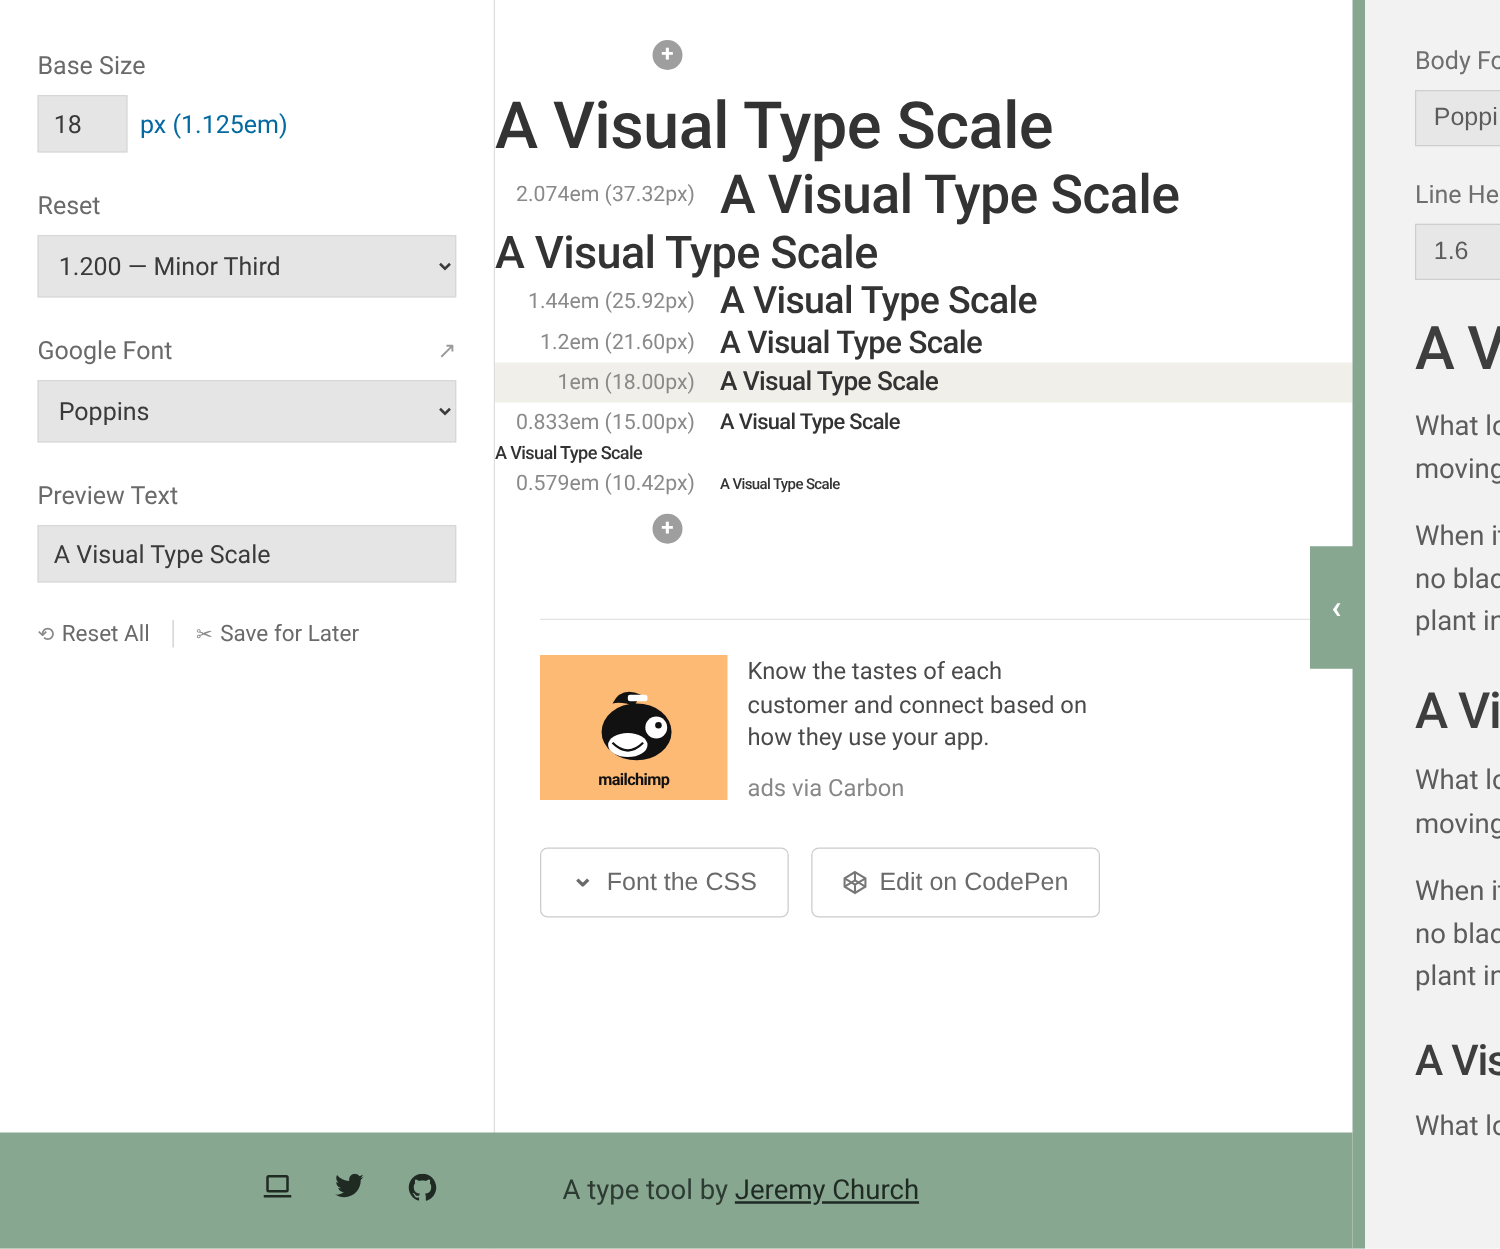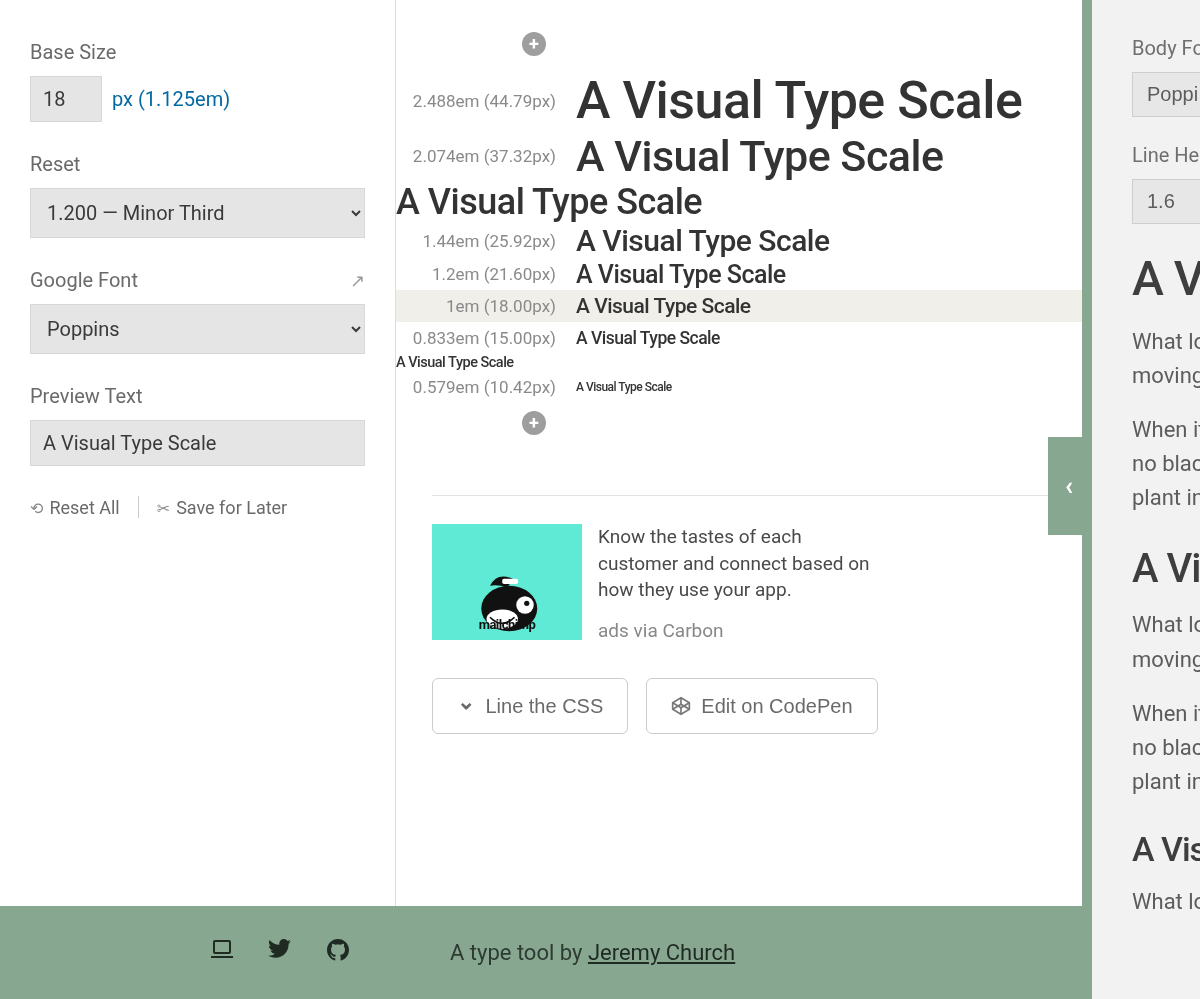--- a/index.html
+++ b/index.html
@@ -157,25 +157,25 @@
   }
   .ad-block {
     display:flex;
     gap:16px;
     padding:0 36px;
     align-items:flex-start;
     margin-bottom:34px;
   }
   .ad-img {
     width:150px;height:116px;
-    background:#5eead4;
+    background:#fdba74;
     flex-shrink:0;
     position:relative;
     display:flex;
-    align-items:flex-end;
+    align-items:center;
     justify-content:center;
   }
   .ad-img svg { width:95px; height:70px; }
   .ad-brand {
     position:absolute;
     bottom:8px;
     left:0; right:0;
     text-align:center;
     font-size:13px;
     font-weight:700;
@@ -325,21 +325,20 @@
     </div>
   </aside>
 
   <main class="main">
     <div class="scale-area">
       <div class="add-btn">
         <span class="plus-circle">+</span>
       </div>
       <div id="scale-rows">
           <div class="scale-row">
-            <div class="scale-meta">2.488em (44.79px)</div>
             <div class="scale-sample" style="font-size: 52px;">A Visual Type Scale</div>
           </div>
           <div class="scale-row">
             <div class="scale-meta">2.074em (37.32px)</div>
             <div class="scale-sample" style="font-size: 43px;">A Visual Type Scale</div>
           </div>
           <div class="scale-row">
             <div class="scale-sample" style="font-size: 36px;">A Visual Type Scale</div>
           </div>
           <div class="scale-row">
@@ -388,21 +387,21 @@
       </div>
       <div>
         <div class="ad-text">Know the tastes of each customer and connect based on how they use your app.</div>
         <div class="ad-text ad-via">ads via Carbon</div>
       </div>
     </div>
 
     <div class="btn-row">
       <button class="out-btn">
         <span class="chev-down"></span>
-        <span>Line the CSS</span>
+        <span>Font the CSS</span>
       </button>
       <button class="out-btn">
         <span class="codepen-ico">
           <svg viewBox="0 0 24 24">
               <polygon points="12,2 22,8 22,16 12,22 2,16 2,8"></polygon>
               <polyline points="2,8 12,14 22,8"></polyline>
               <polyline points="2,16 12,10 22,16"></polyline>
               <line x1="12" y1="2" x2="12" y2="10"></line>
               <line x1="12" y1="14" x2="12" y2="22"></line>
             </svg>

